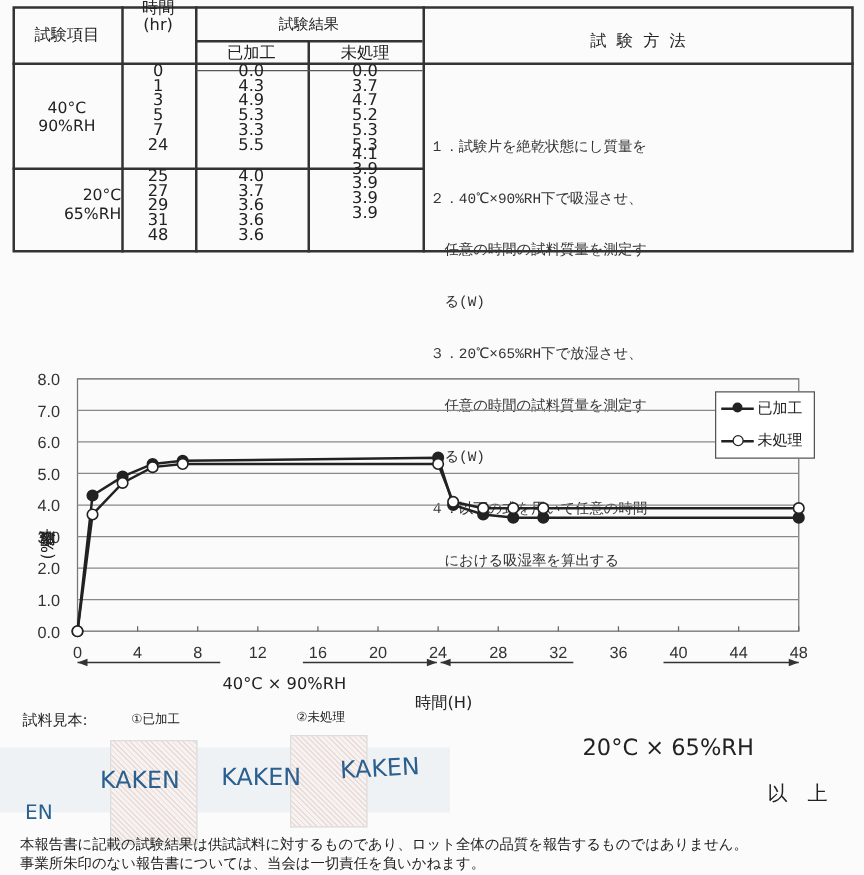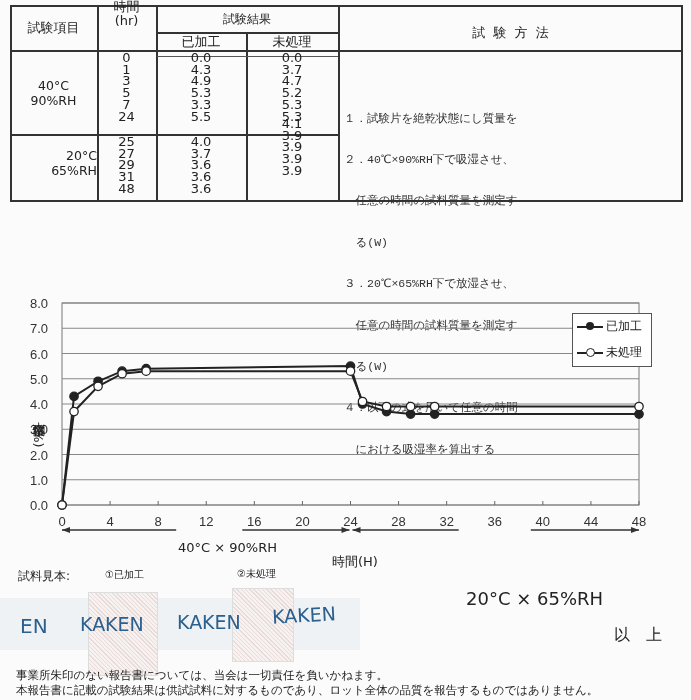--- a/index.html
+++ b/index.html
@@ -201,23 +201,23 @@
   <div style="position:absolute;left:33px;top:30px;font-size:12px;">未処理</div>
 </div>
 
 <div class="abs" style="left:18px;top:568px;font-size:12px;">試料見本:</div>
 <div class="abs" style="left:105px;top:568px;font-size:10px;">①已加工</div>
 <div class="abs" style="left:237px;top:567px;font-size:10px;">②未処理</div>
 
 <div class="abs" style="left:0;top:598px;width:360px;height:52px;background:#e9eef2;opacity:0.7;"></div>
 <div class="abs" style="left:88px;top:592px;width:68px;height:82px;background:#f0e8e6;border:1px solid #ddd;background-image:repeating-linear-gradient(45deg,#f7f2f0 0 2px,#e8dcda 2px 3px);"></div>
 <div class="abs" style="left:232px;top:588px;width:60px;height:72px;background:#f0ebe8;border:1px solid #ddd;background-image:repeating-linear-gradient(45deg,#f7f2f0 0 2px,#e8dcda 2px 3px);"></div>
-<div class="abs" style="left:20px;top:614px;font-size:20px;color:#2a5f8e;">EN</div>
+<div class="abs" style="left:20px;top:640px;font-size:16px;color:#2a5f8e;">EN</div>
 <div class="abs" style="left:80px;top:613px;font-size:19px;color:#2a5f8e;">KAKEN</div>
 <div class="abs" style="left:177px;top:611px;font-size:19px;color:#2a5f8e;">KAKEN</div>
 <div class="abs" style="left:272px;top:604px;font-size:19px;color:#2a5f8e;transform:rotate(-3deg);">KAKEN</div>
 
 <div class="abs" style="left:614px;top:625px;font-size:16px;white-space:pre;">以　上</div>
 
 <div class="abs foot" style="left:16px;top:668px;">
+  <div>本報告書に記載の試験結果は供試試料に対するものであり、ロット全体の品質を報告するものではありません。</div>
   <div>事業所朱印のない報告書については、当会は一切責任を負いかねます。</div>
-  <div>本報告書に記載の試験結果は供試試料に対するものであり、ロット全体の品質を報告するものではありません。</div>
 </div>
 
 </body></html>

